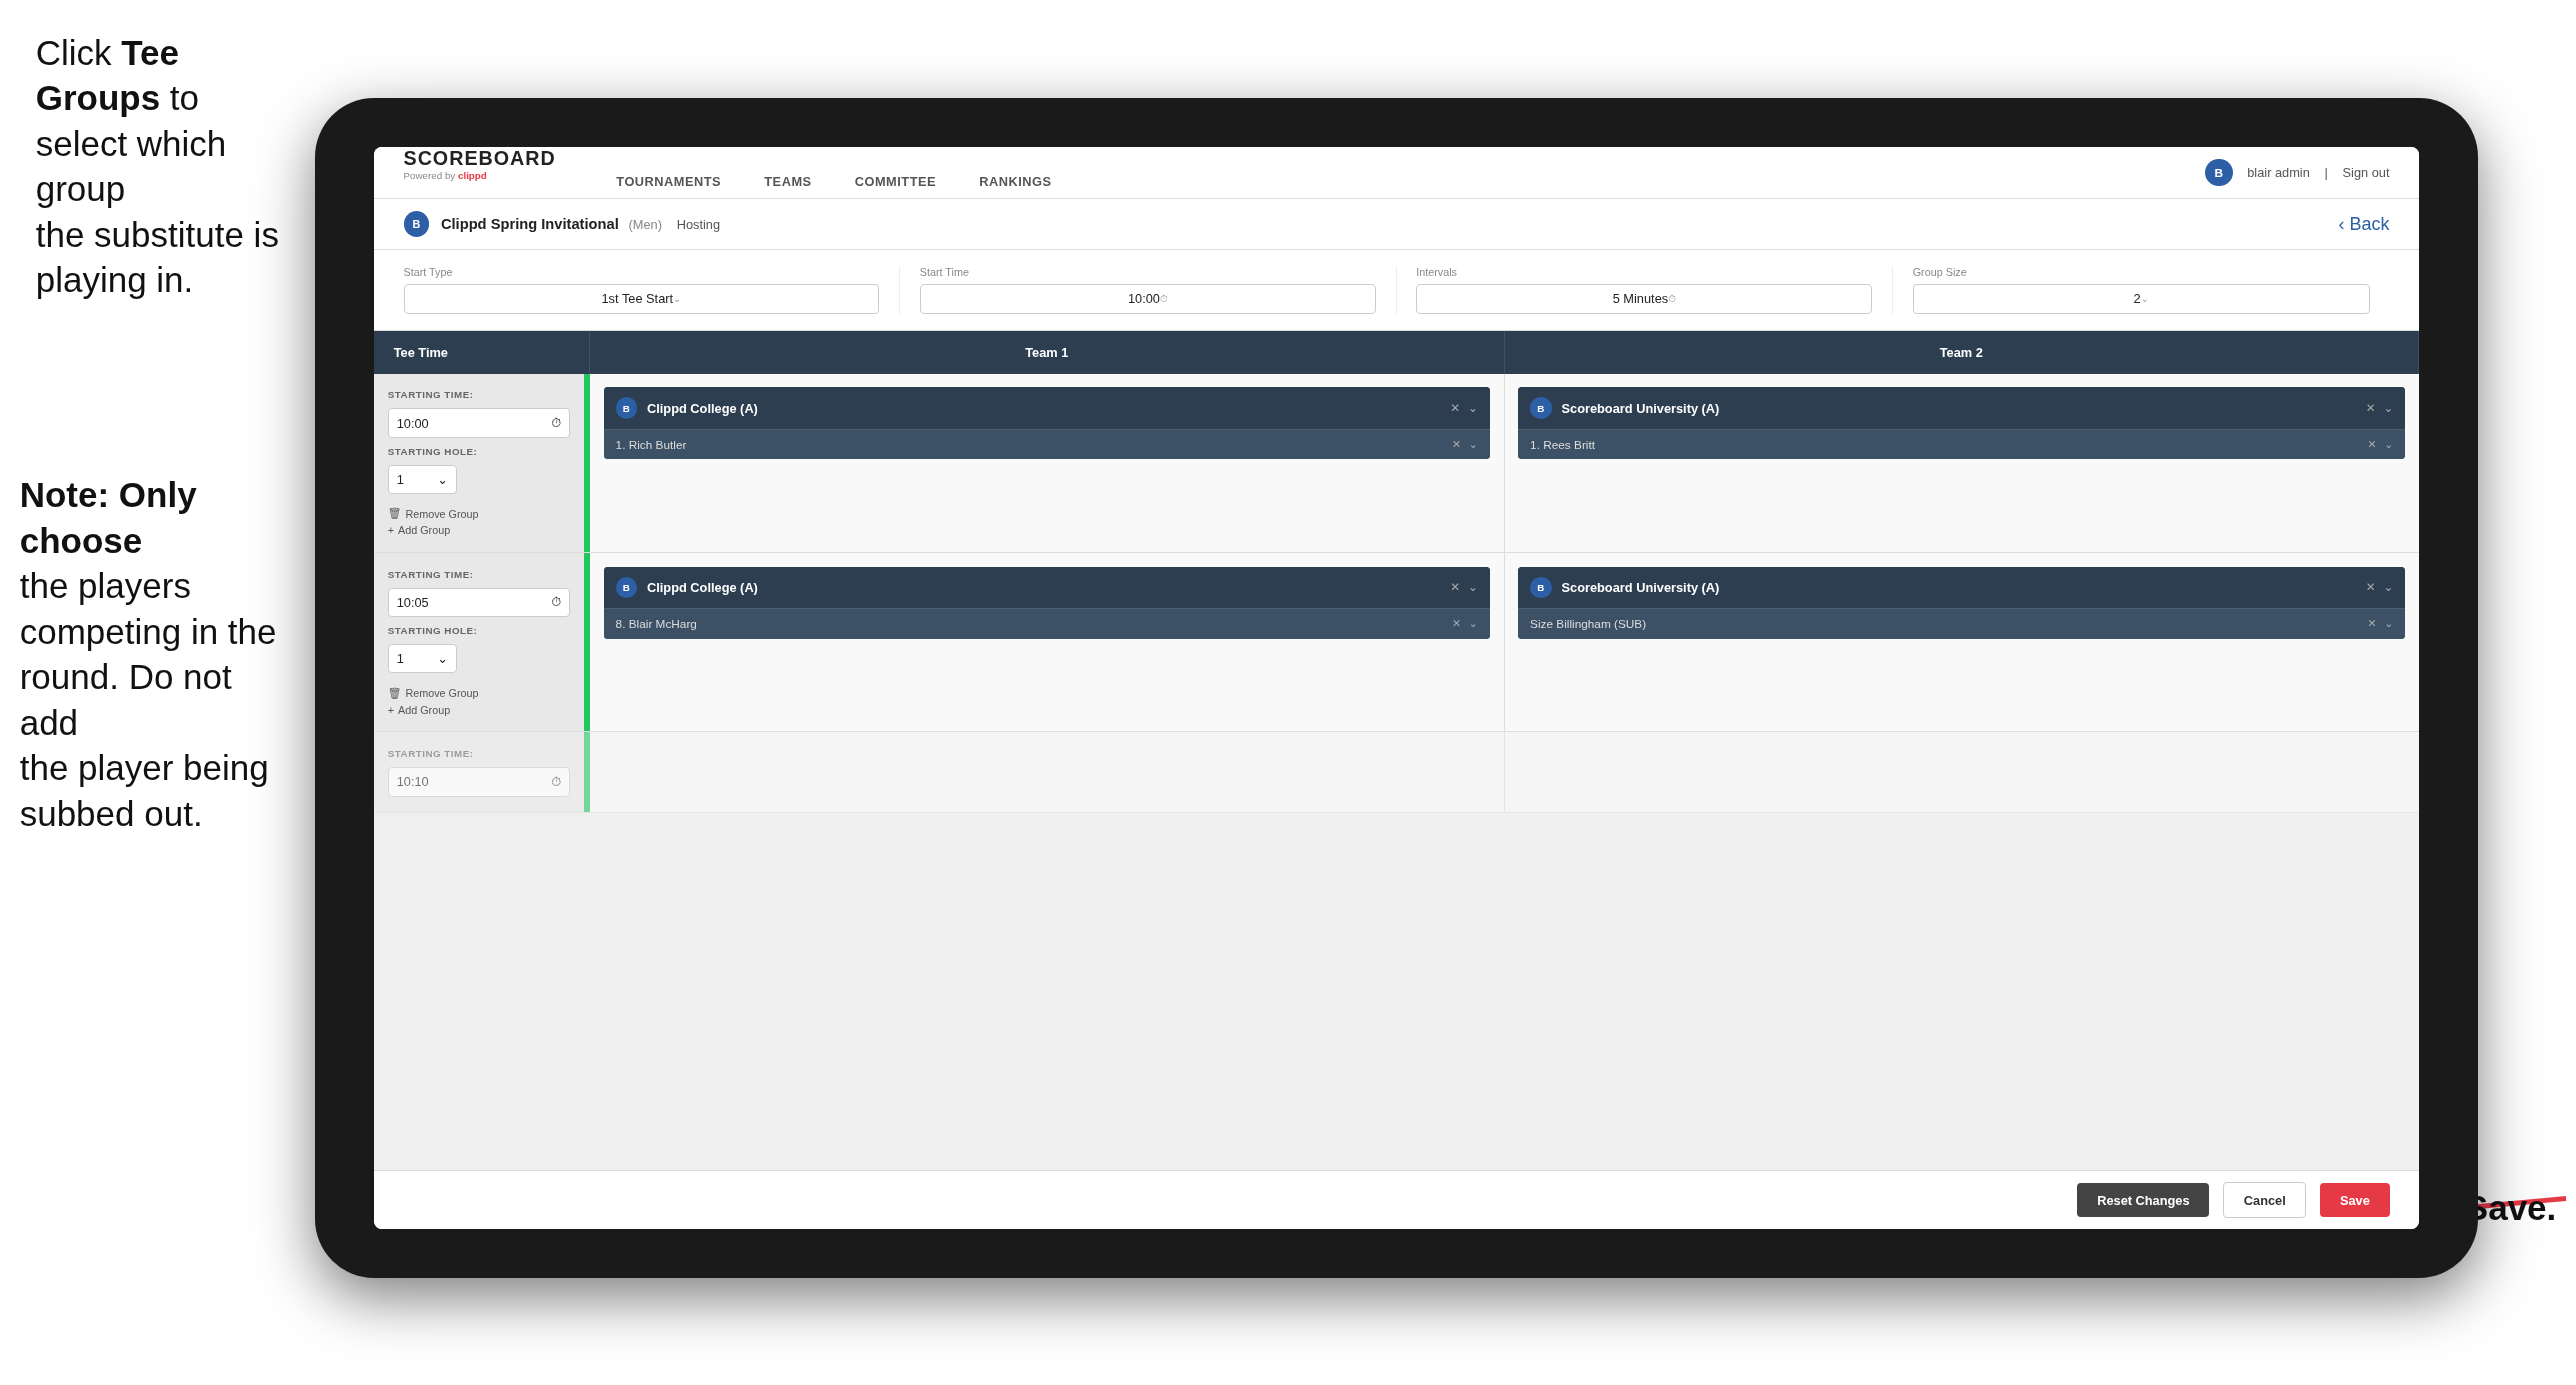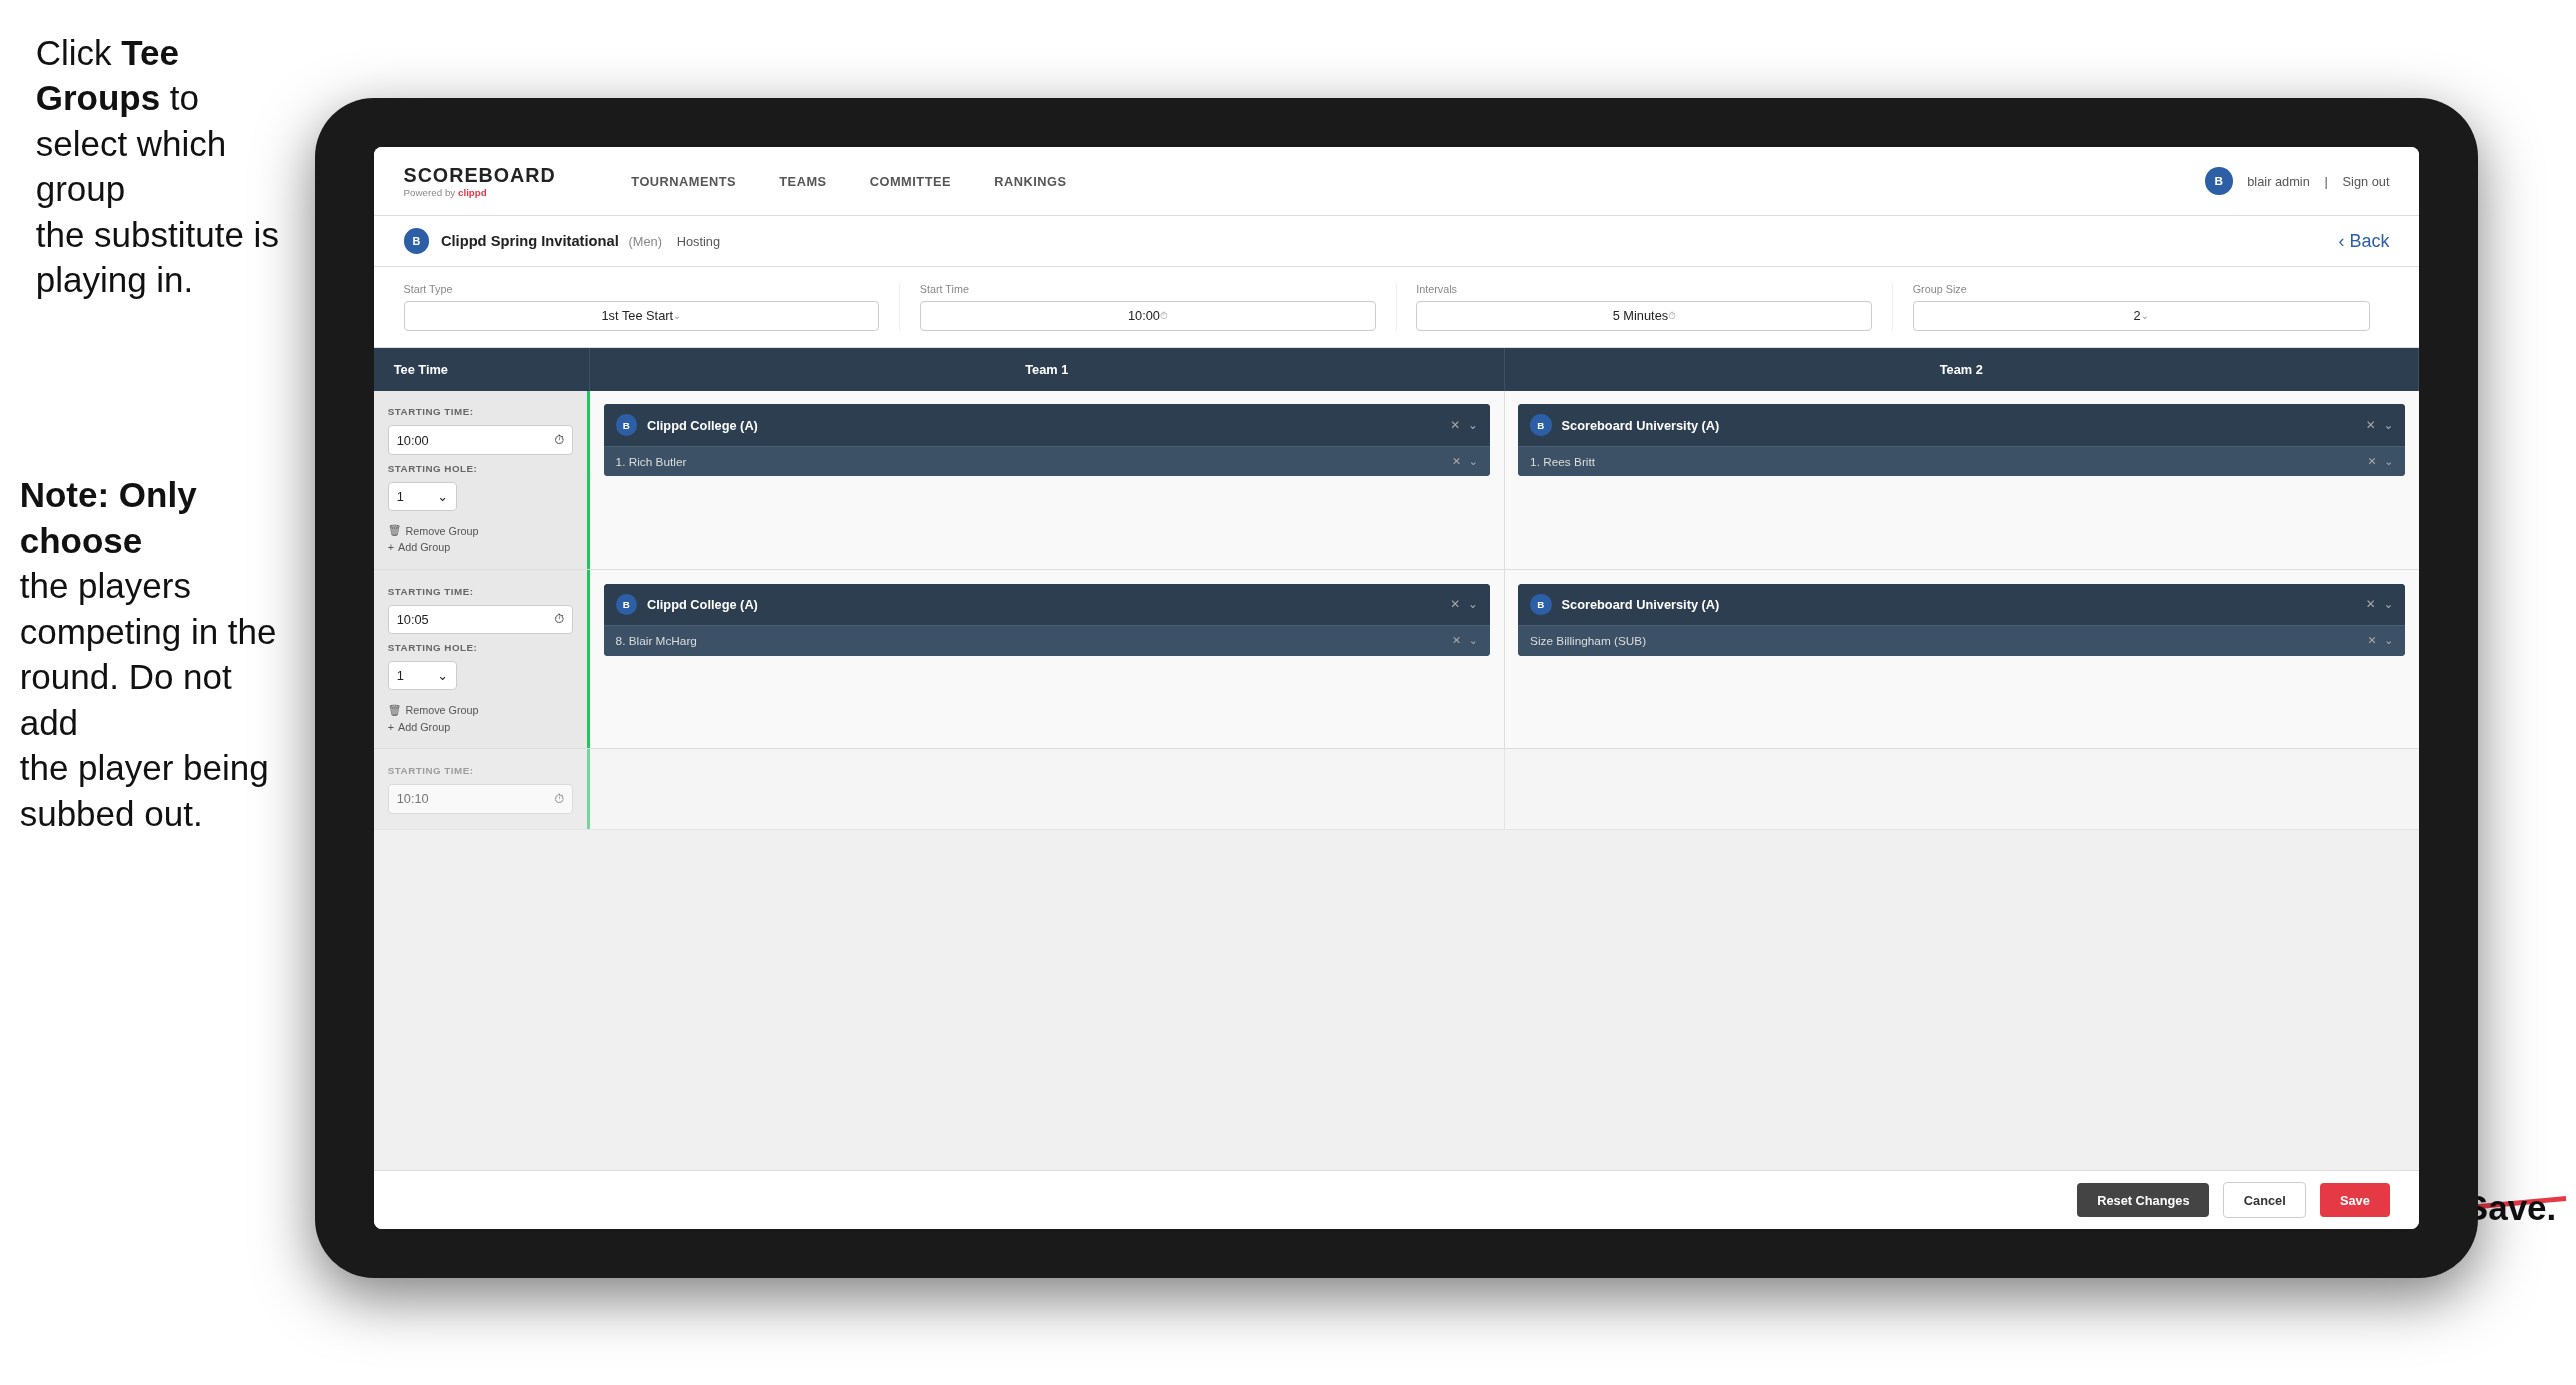--- a/index.html
+++ b/index.html
@@ -76,25 +76,23 @@
       overflow: hidden;
       display: flex;
       flex-direction: column;
     }
 
     
     .top-nav {
       background: #fff;
       border-bottom: 1px solid #ddd;
       display: flex;
-      align-items: center;
       padding: 0 29.5px;
-      height: 69px;
+      height: 52px;
       flex-shrink: 0;
-      gap: 15px;
     }
     .logo-area {
       display: flex;
       flex-direction: column;
       margin-right: 39px;
     }
     .logo-scoreboard {
       font-size: 19.7px;
       font-weight: 900;
       letter-spacing: 1px;
@@ -259,21 +257,21 @@
     }
     .tee-row {
       display: grid;
       grid-template-columns: 216px 1fr 1fr;
       border-bottom: 1px solid #ddd;
       background: #f5f5f5;
       min-height: 138px;
     }
     .tee-left {
       background: #e8e8e8;
-      border-right: 3px solid #22c55e;
+      border-right: 6px solid #22c55e;
       padding: 15.7px 13.8px;
       display: flex;
       flex-direction: column;
       gap: 7.9px;
     }
     .tee-time-label {
       font-size: 9.8px;
       color: #666;
       font-weight: 600;
       letter-spacing: 0.5px;

